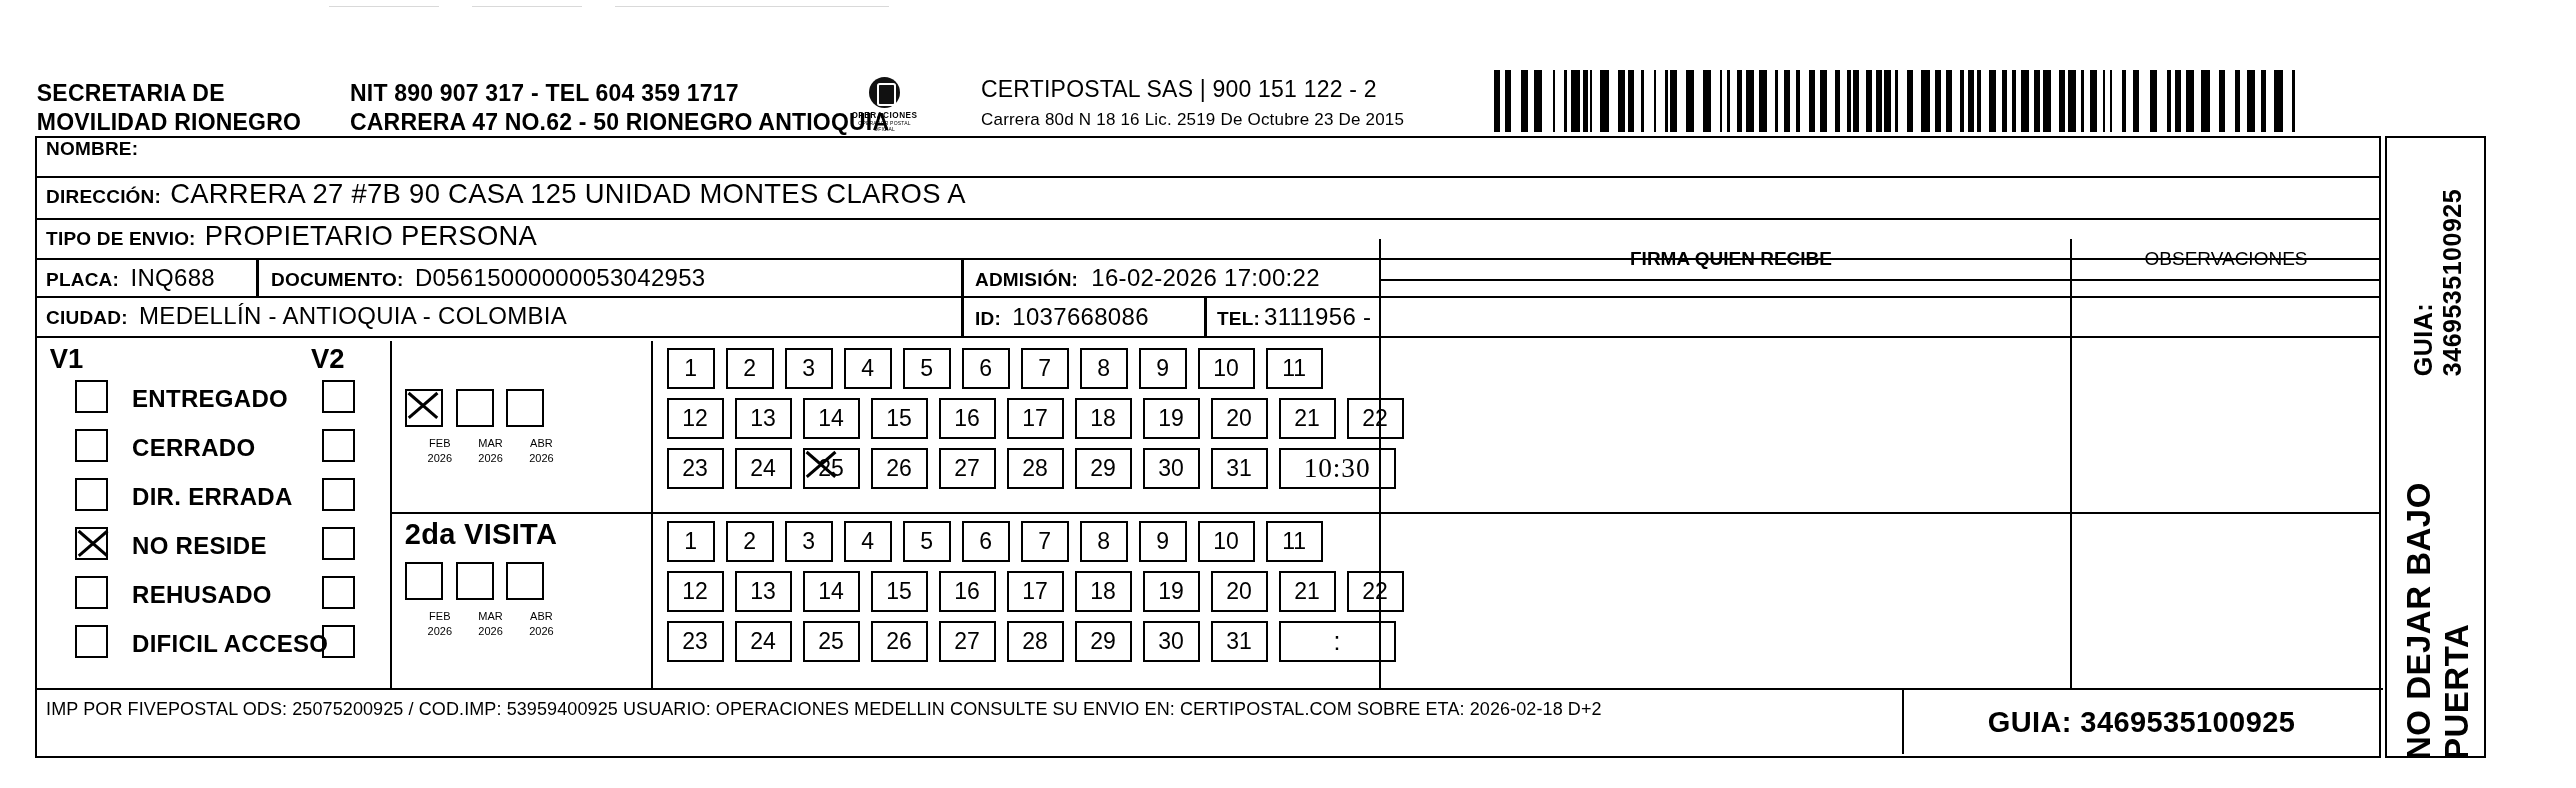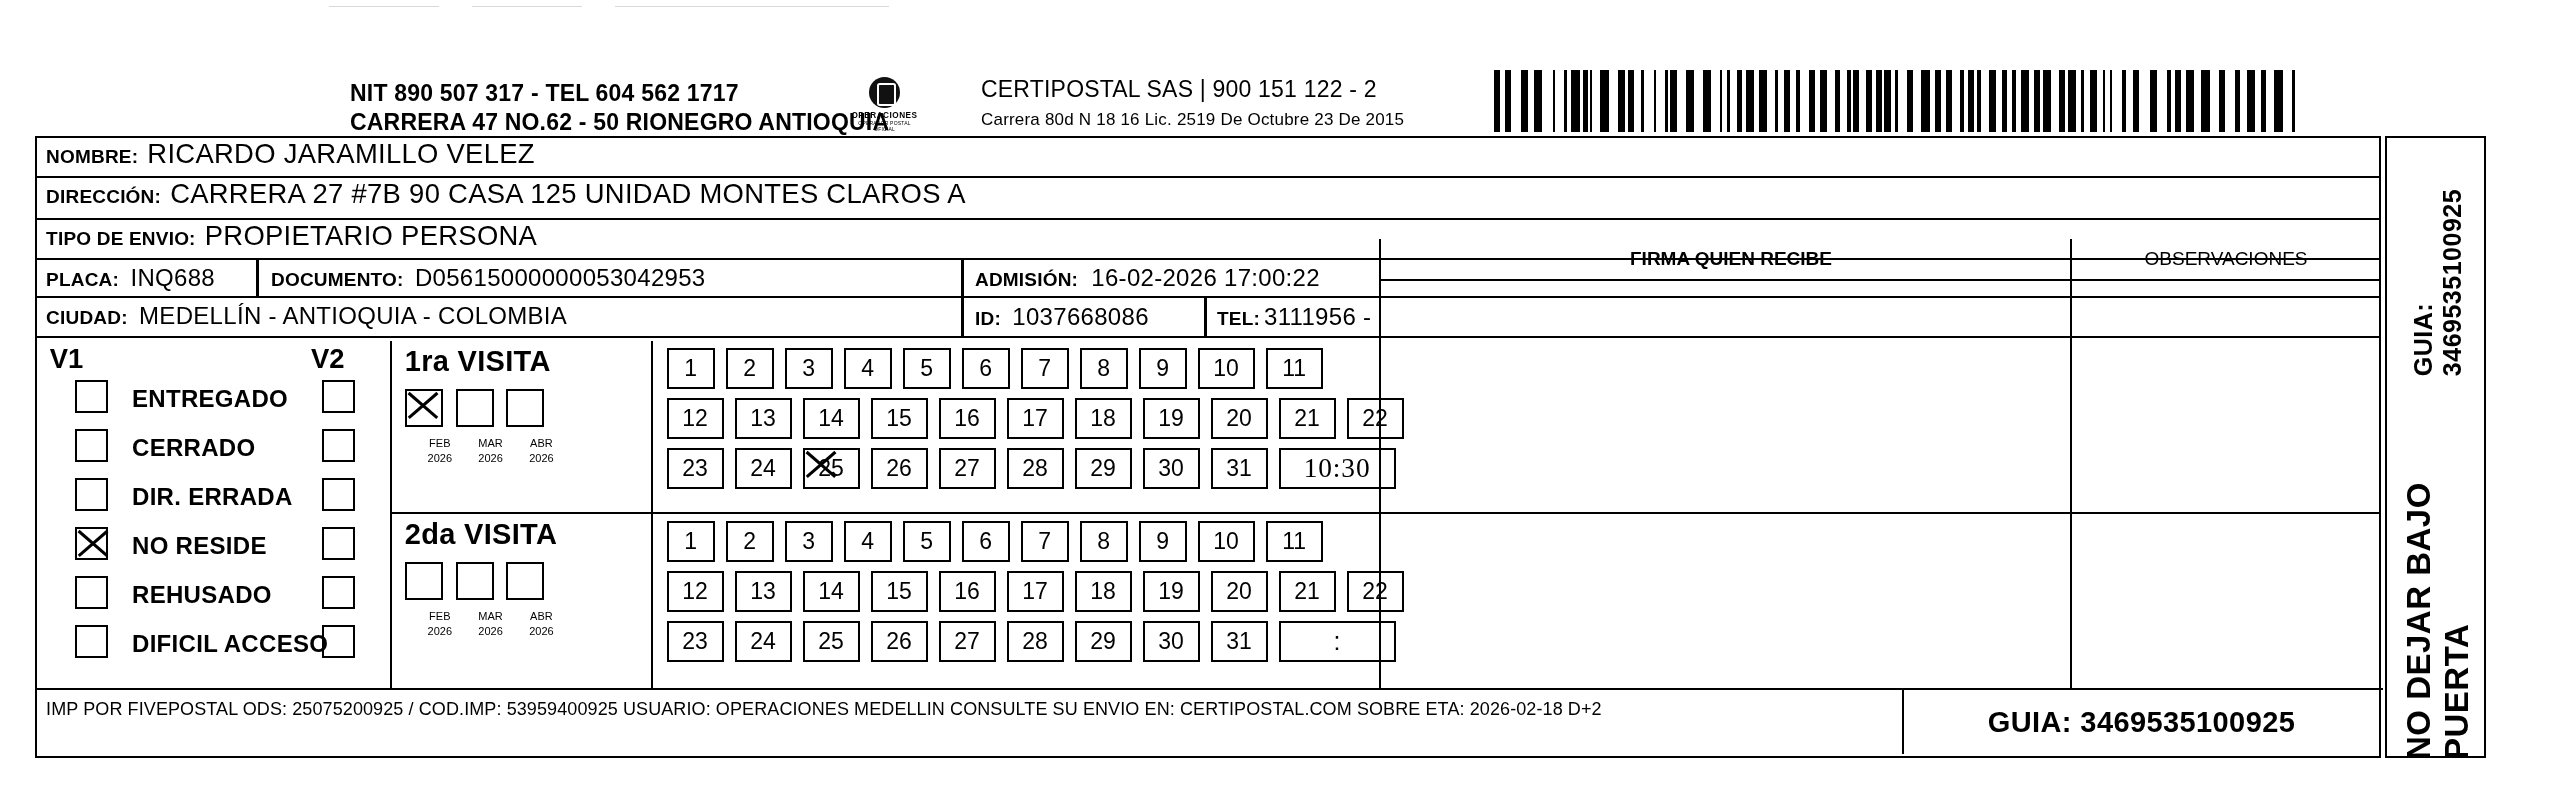--- a/index.html
+++ b/index.html
@@ -107,23 +107,27 @@
 
 <div id="page">
 
   <div class="tick" style="left:329px;top:5.5px;width:110px;height:1.8px;background:#d9d9d9;"></div>
   <div class="tick" style="left:472px;top:5.5px;width:110px;height:1.8px;background:#d9d9d9;"></div>
   <div class="tick" style="left:615px;top:5.5px;width:274px;height:1.8px;background:#d9d9d9;"></div>
 
   <div class="sheet">
 
     <div class="header">
+      <div class="hdr-block hdr-secretaria">
+        <div>SECRETARIA  DE</div>
+        <div>MOVILIDAD RIONEGRO</div>
+      </div>
 
       <div class="hdr-block hdr-nit">
-        <div>NIT 890 507 317 - TEL 604 562 1717</div>
+        <div>NIT 890 907 317 - TEL 604 359 1717</div>
         <div>CARRERA 47 NO.62 - 50 RIONEGRO ANTIOQUIA</div>
       </div>
 
       <div class="logo">
         <div class="circ"></div>
         <div class="lbl">OPERACIONES</div>
         <div class="lbl2">OPERADOR POSTAL OFICIAL</div>
       </div>
 
       <div class="hdr-block hdr-certi">
@@ -200,21 +204,20 @@
           <i style="left: 780px; width: 9.1px;"></i>
           <i style="left: 798px; width: 2.7px;"></i>
         </div>
     </div>
 
     <div class="frame">
 
       <div class="row r1">
         <div class="inline">
           <span class="lbl">NOMBRE:</span>
-          <span class="val">RICARDO JARAMILLO VELEZ</span>
         </div>
       </div>
 
       <div class="row r2">
         <div class="inline">
           <span class="lbl">DIRECCIÓN:</span>
           <span class="val">CARRERA 27 #7B 90 CASA 125 UNIDAD MONTES CLAROS A</span>
         </div>
       </div>
 
@@ -302,21 +305,20 @@
               <div class="optrow">
                 <div class="chk c1"></div>
                 <div class="optlabel">DIFICIL ACCESO</div>
                 <div class="chk c2"></div>
               </div>
             </div>
         </div>
 
         <div class="mcol" id="monthcol">
             <div class="mblock">
-              <div class="mtitle">1ra VISITA</div>
               <div class="mboxes">
                 <div class="mbox">
                   <div class="xmark"></div>
                 </div>
                 <div class="mbox"></div>
                 <div class="mbox"></div>
               </div>
               <div class="mnames">
                 <div>
                   <div>FEB</div>

